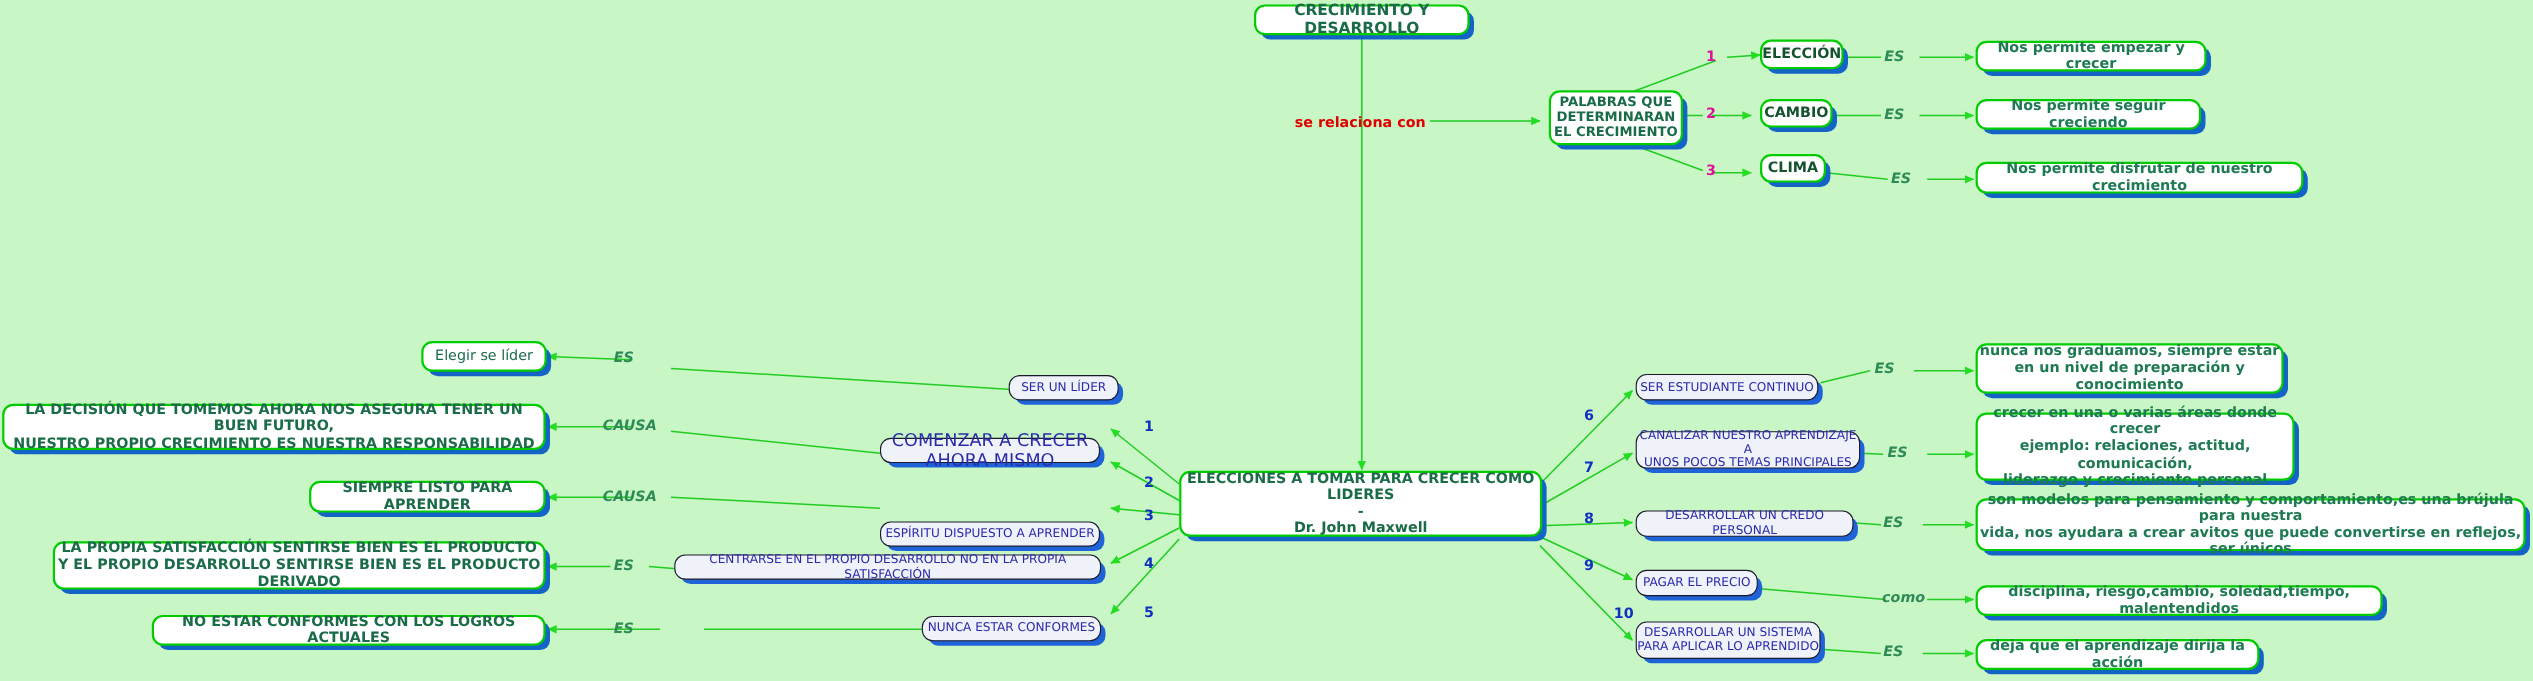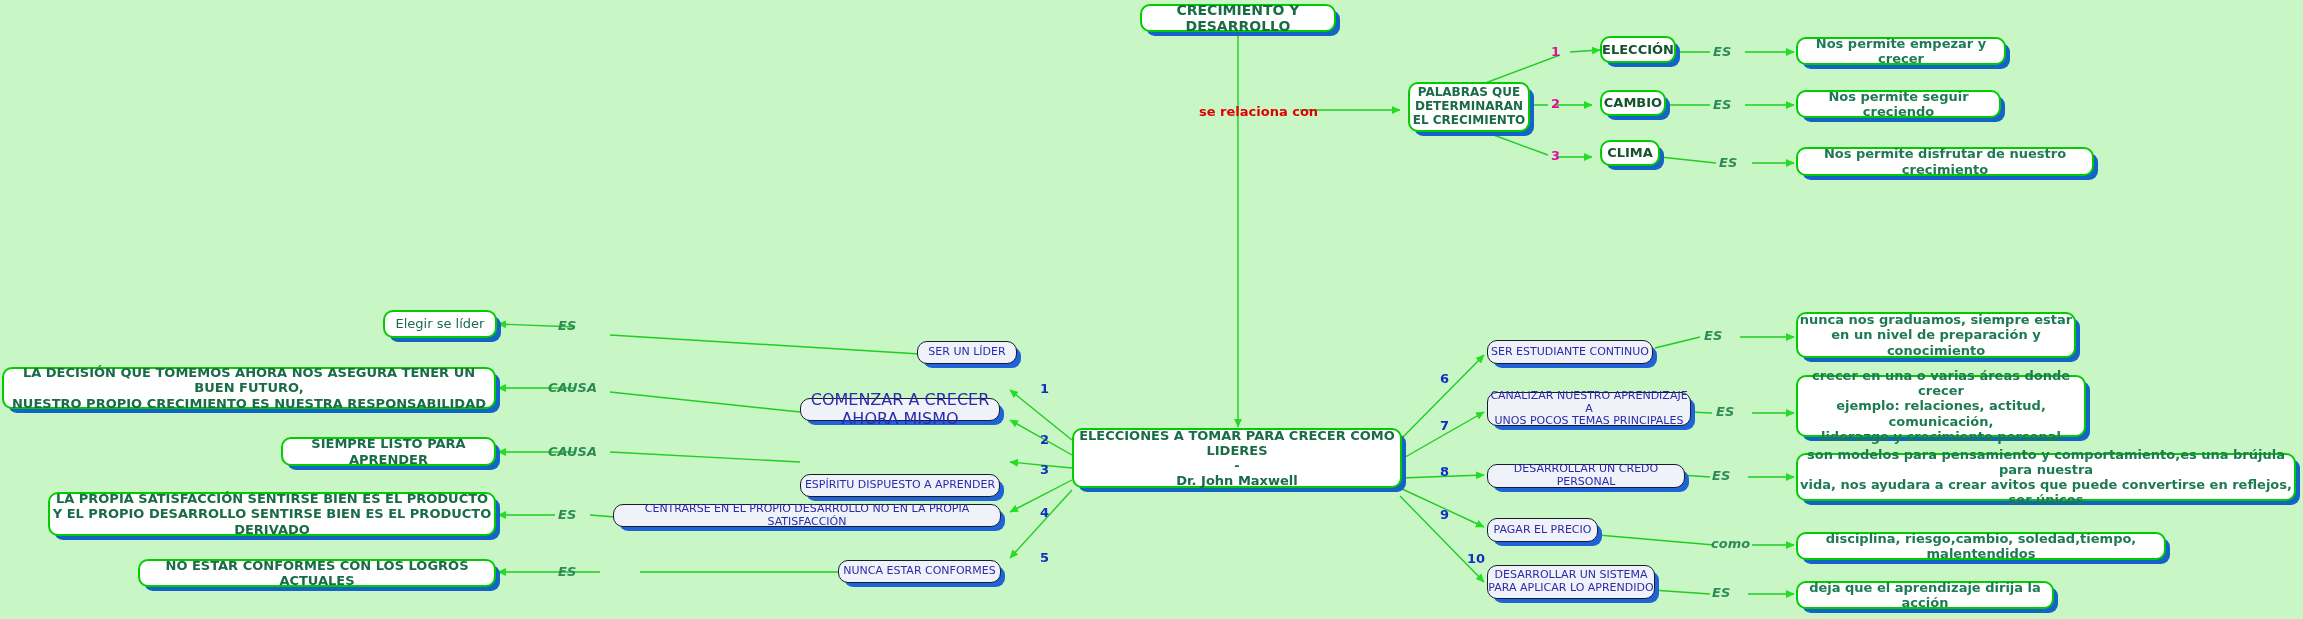--- a/index.html
+++ b/index.html
@@ -69,21 +69,21 @@
   }
 
   
   .elabel {
     position: absolute;
     font-weight: bold;
     white-space: nowrap;
     z-index: 6;
   }
   .lab-green { color: #2e8b57; font-style: italic; }
-  .lab-red   { color: #e00000; margin-left: 22px; }
+  .lab-red   { color: #e00000; }
   .lab-blue  { color: #1030c0; }
   .lab-pink  { color: #e0109a; }
 </style>
 </head>
 <body>
 
 <div id="canvas">
 
   <svg id="edges" viewBox="0 0 2303 619" xmlns="http://www.w3.org/2000/svg">
     <defs>

